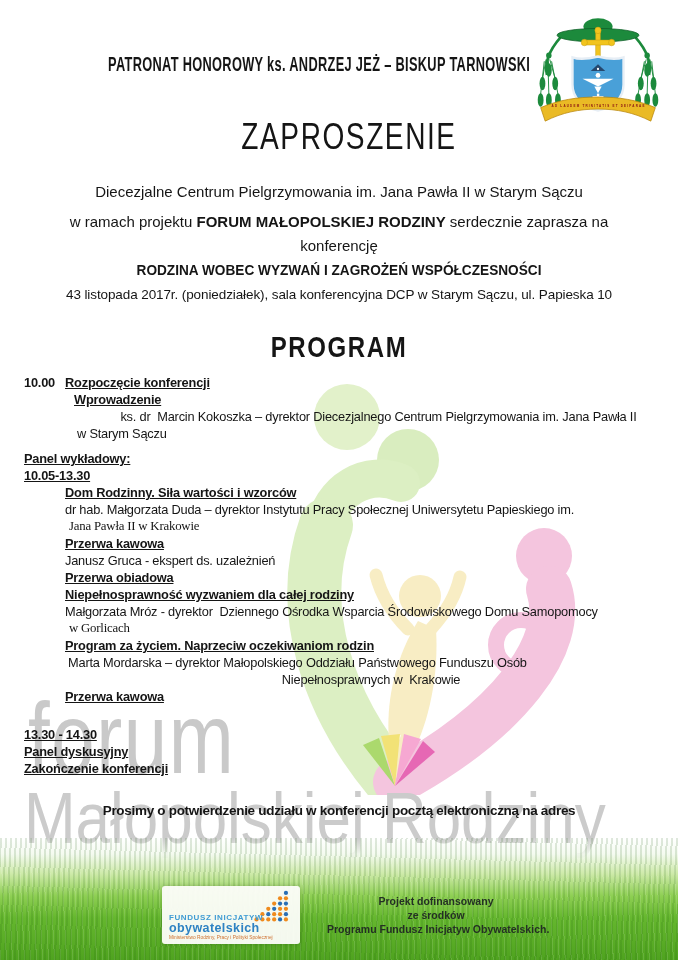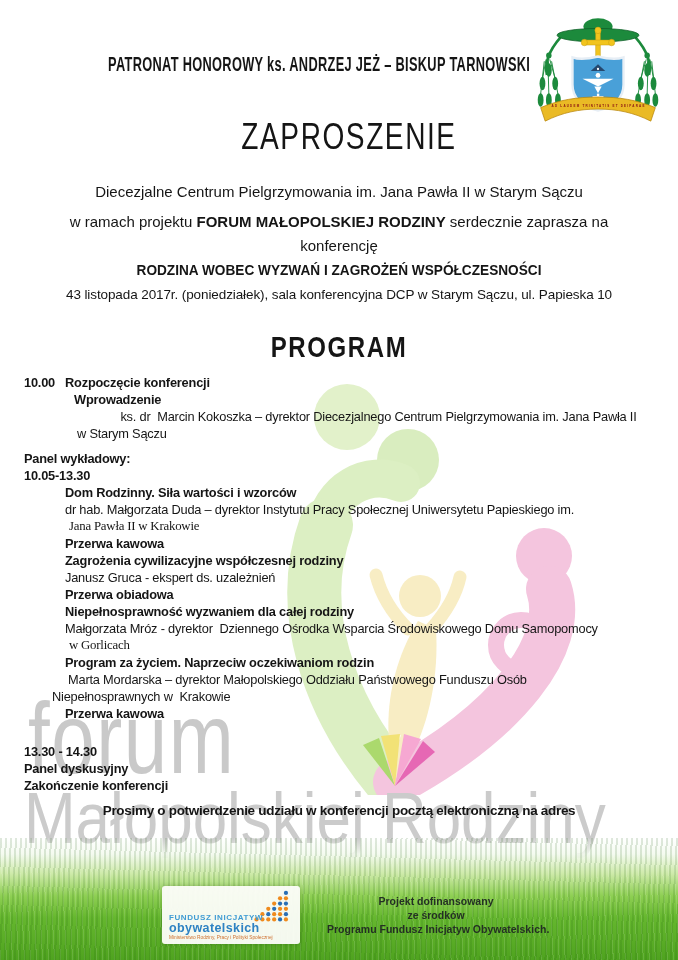--- a/index.html
+++ b/index.html
@@ -37,23 +37,23 @@
   .il3{font-size:15px;line-height:24px;}
   .ctitle{font-size:15.5px;font-weight:bold;line-height:24px;white-space:nowrap;
      transform:scaleX(0.88);transform-origin:center top;}
   .cdate{font-size:13.5px;line-height:25px;letter-spacing:-0.1px;white-space:nowrap;}
   .program-h{position:absolute;left:0;right:0;top:330px;text-align:center;
      font-size:30px;font-weight:bold;letter-spacing:2px;white-space:nowrap;
      transform:scaleX(0.8);transform-origin:center top;}
   .program{position:absolute;left:24px;top:374px;right:0;}
   .pline{font-size:12.8px;line-height:17px;height:17px;white-space:pre;
      letter-spacing:-0.2px;}
-  .b{font-weight:bold;}
+  .b{font-weight:bold;text-decoration:underline;}
   .i41{margin-left:41px;}.i44{margin-left:44px;}.i45{margin-left:45px;font-family:Liberation Serif, serif;}
-  .i48{margin-left:28px;}.i50{margin-left:50px;}.i53{margin-left:53px;}.i55{margin-left:55px;text-align:center;}
+  .i48{margin-left:40px;text-align:center;}.i50{margin-left:50px;}.i53{margin-left:53px;}.i55{margin-left:55px;text-align:center;}
   .gap17{margin-top:8px;}.gap10{margin-top:21px;}
   .ptime{display:inline-block;margin-right:10px;}
   .confirm{position:absolute;left:0;right:0;top:801px;text-align:center;}
   .cf1{font-size:13.5px;font-weight:bold;line-height:19px;letter-spacing:-0.3px;white-space:nowrap;}
   .cf2{font-size:14px;font-weight:bold;line-height:19px;}
   
   #footer{position:absolute;inset:0;z-index:3;}
   .fio-box{position:absolute;left:162px;top:886px;width:138px;height:58px;
      background:rgba(253,253,250,0.95);border-radius:3px;box-shadow:0 0 4px rgba(0,0,0,0.18);}
   .fio-dots{position:absolute;right:7px;top:4px;}
@@ -179,21 +179,20 @@
       <div class="pline b"><span class="ptime">10.00</span><span>Rozpoczęcie konferencji</span></div>
       <div class="pline b i50">Wprowadzenie</div>
       <div class="pline i55">ks. dr  Marcin Kokoszka – dyrektor Diecezjalnego Centrum Pielgrzymowania im. Jana Pawła II</div>
       <div class="pline i53">w Starym Sączu</div>
       <div class="pline b gap17">Panel wykładowy:</div>
       <div class="pline b">10.05-13.30</div>
       <div class="pline b i41">Dom Rodzinny. Siła wartości i wzorców</div>
       <div class="pline i41">dr hab. Małgorzata Duda – dyrektor Instytutu Pracy Społecznej Uniwersytetu Papieskiego im.</div>
       <div class="pline i45">Jana Pawła II w Krakowie</div>
       <div class="pline b i41">Przerwa kawowa</div>
-      <div class="pline b i41">Zagrożenia cywilizacyjne współczesnej rodziny</div>
       <div class="pline i41">Janusz Gruca - ekspert ds. uzależnień</div>
       <div class="pline b i41">Przerwa obiadowa</div>
       <div class="pline b i41">Niepełnosprawność wyzwaniem dla całej rodziny</div>
       <div class="pline i41">Małgorzata Mróz - dyrektor  Dziennego Ośrodka Wsparcia Środowiskowego Domu Samopomocy</div>
       <div class="pline i45">w Gorlicach</div>
       <div class="pline b i41">Program za życiem. Naprzeciw oczekiwaniom rodzin</div>
       <div class="pline i44">Marta Mordarska – dyrektor Małopolskiego Oddziału Państwowego Funduszu Osób</div>
       <div class="pline i48">Niepełnosprawnych w  Krakowie</div>
       <div class="pline b i41">Przerwa kawowa</div>
       <div class="pline b gap10">13.30 - 14.30</div>

